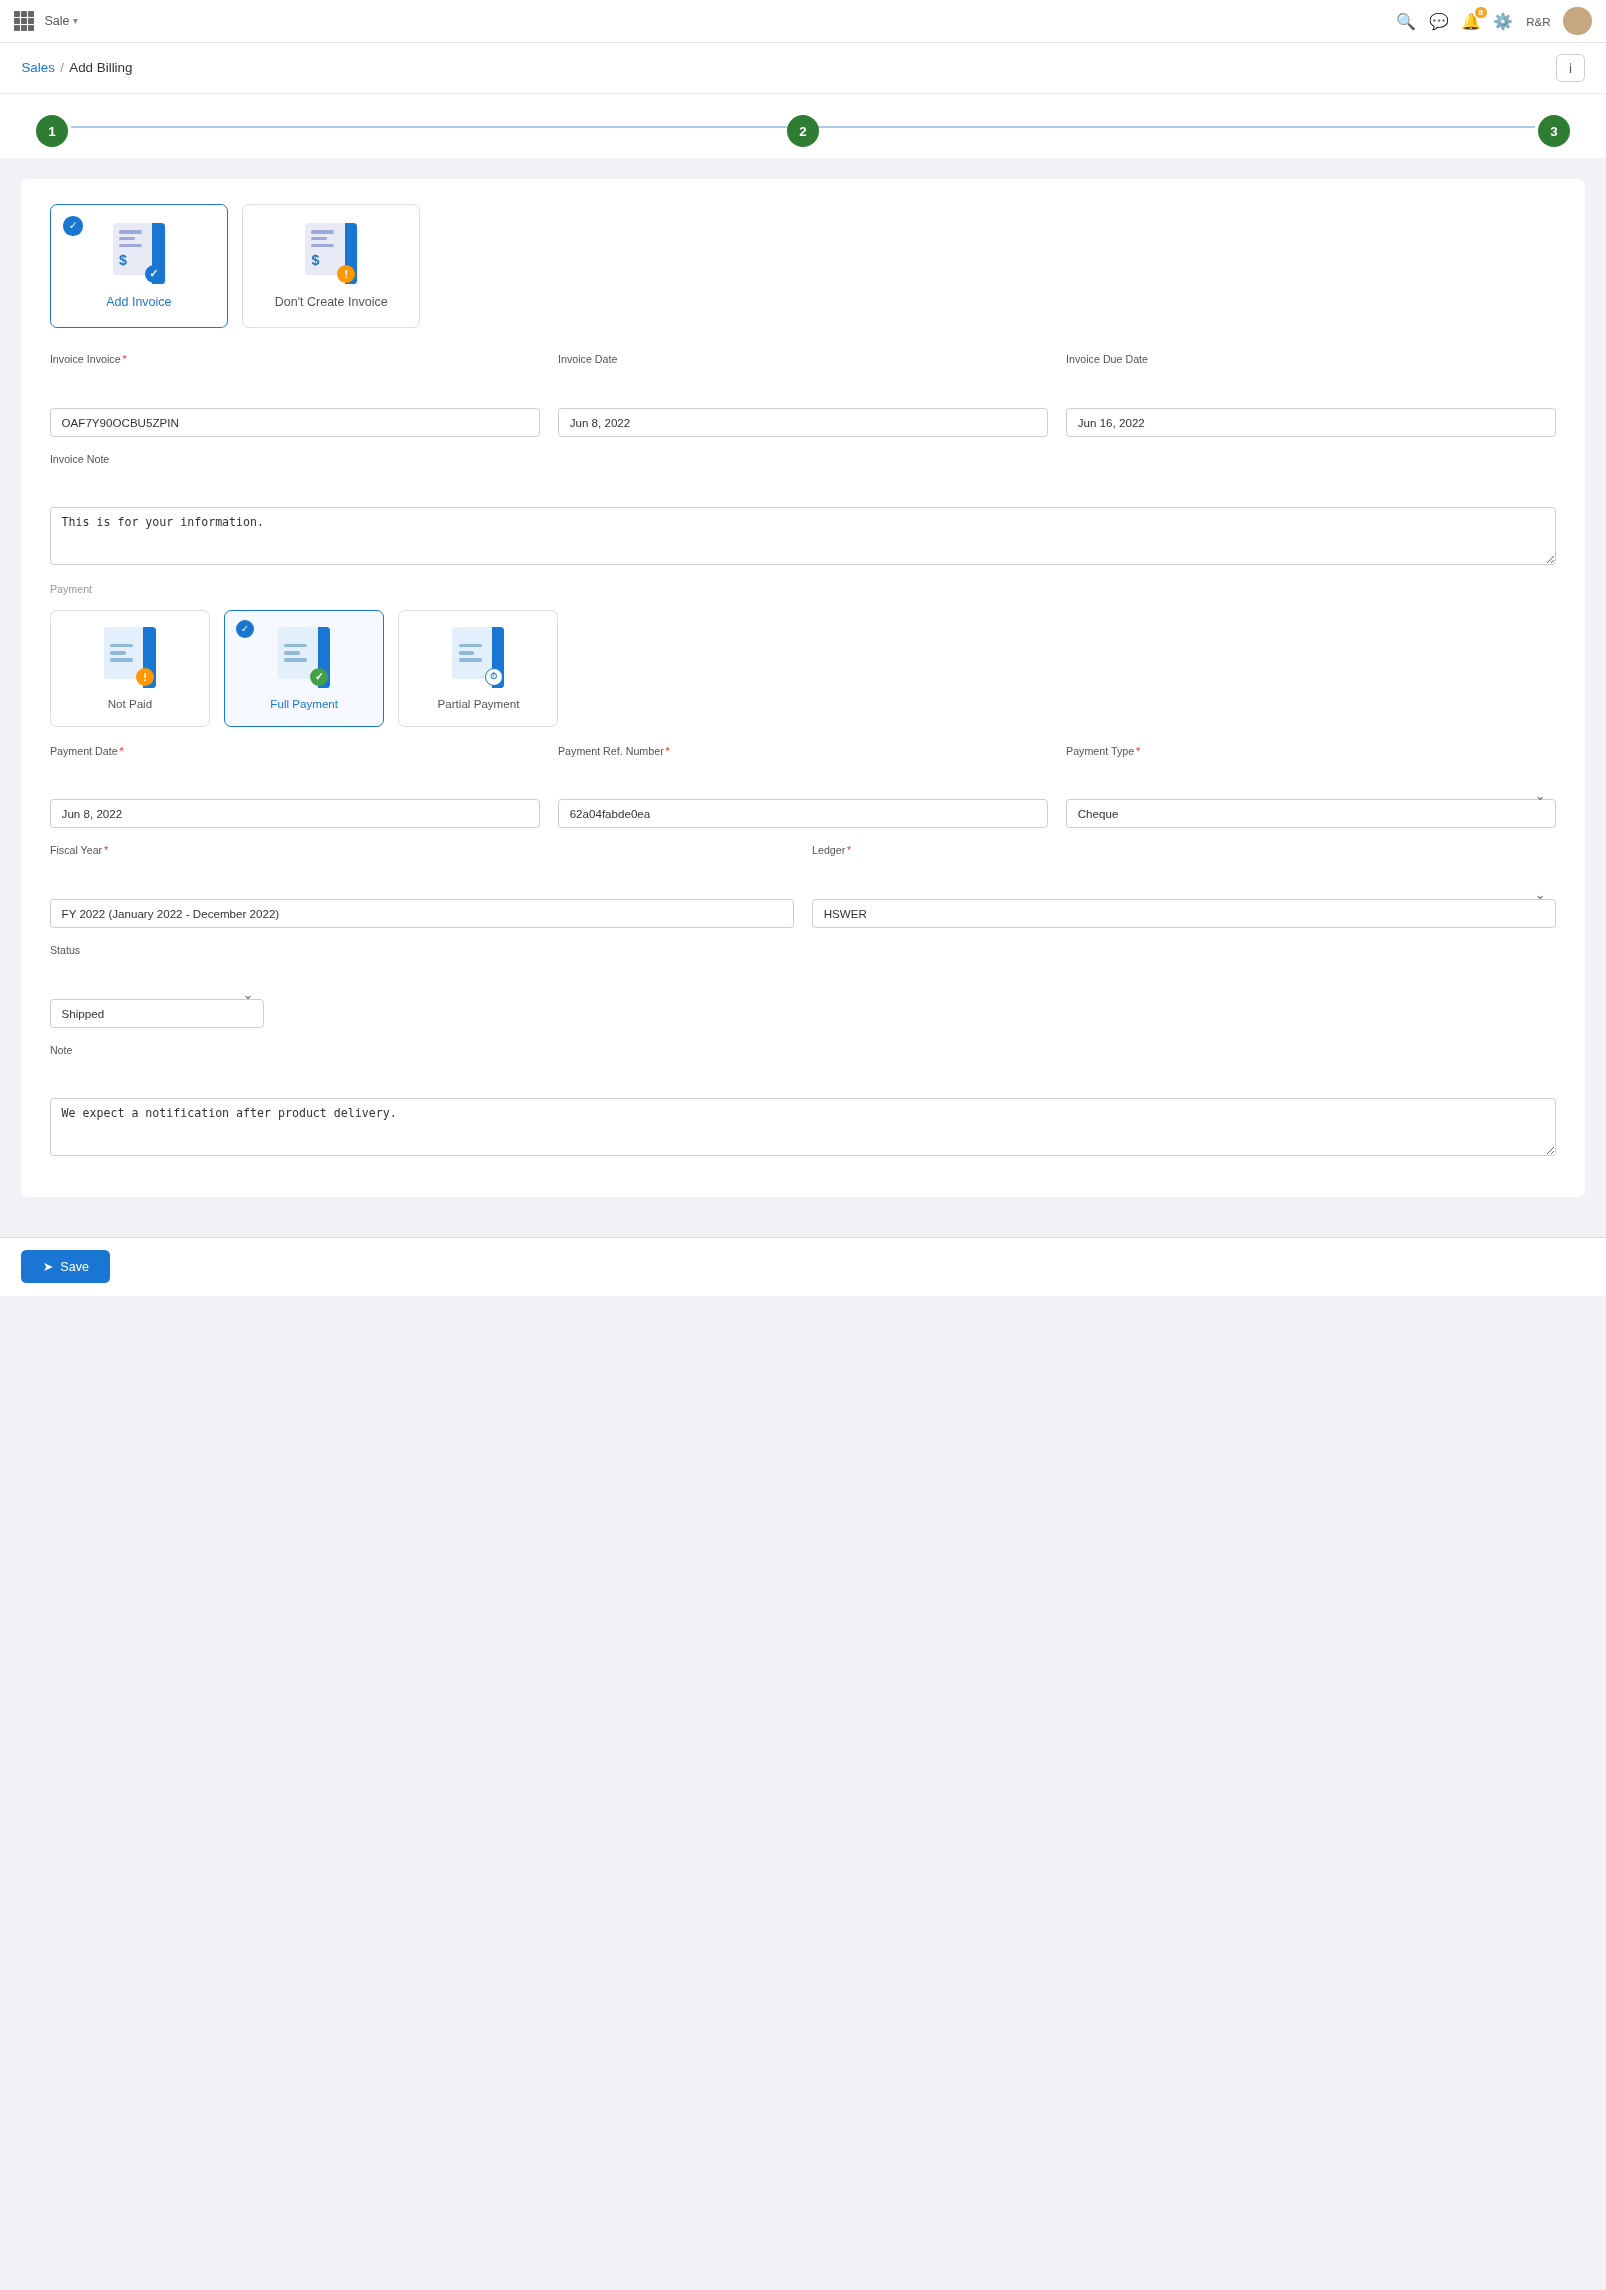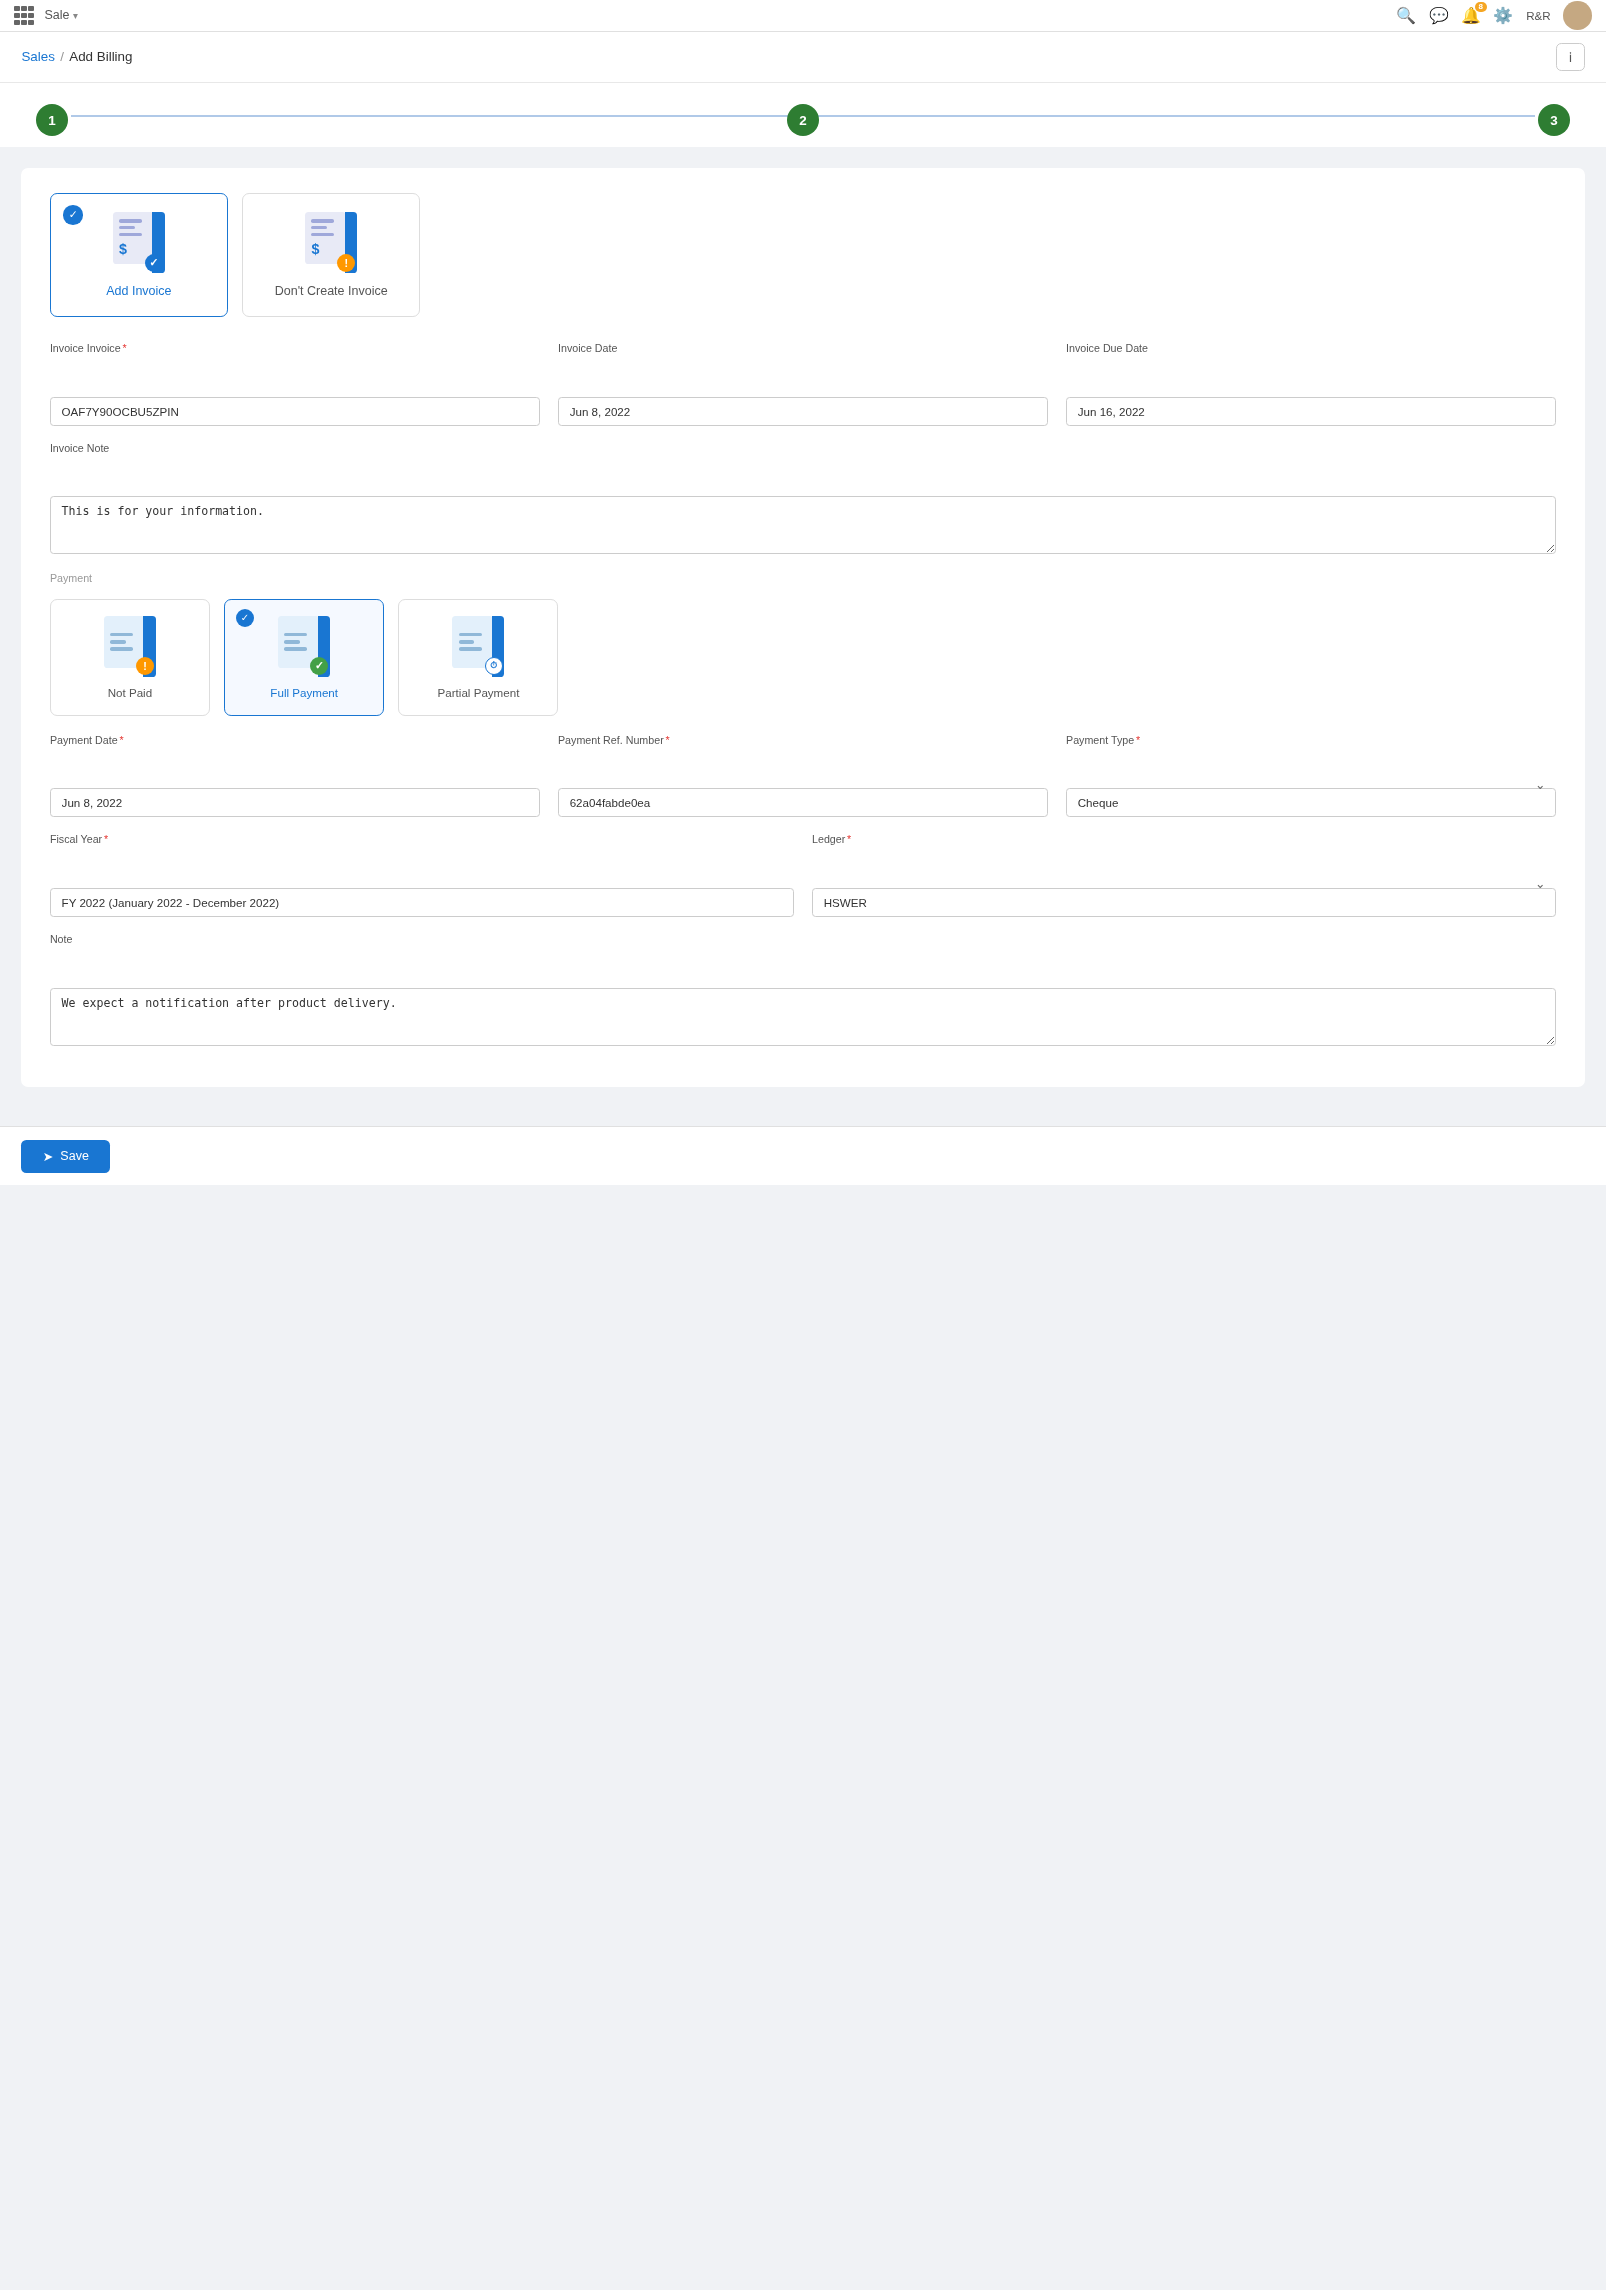--- a/index.html
+++ b/index.html
@@ -5,21 +5,21 @@
     * { box-sizing: border-box; margin: 0; padding: 0; }
     body { font-family: 'Segoe UI', Arial, sans-serif; background: #f0f2f5; color: #333; font-size: 12.5px; }
 
     
     .topnav {
       background: #fff;
       display: flex;
       align-items: center;
       justify-content: space-between;
       padding: 0 14.3px;
-      height: 32px;
+      height: 43px;
       border-bottom: 0.9px solid #e0e0e0;
     }
     .topnav-left { display: flex; align-items: center; gap: 10.7px; }
     .topnav-right { display: flex; align-items: center; gap: 12.5px; }
     .grid-icon { display: grid; grid-template-columns: repeat(3,5.3px); gap: 1.8px; }
     .grid-icon span { width: 5.3px; height: 5.3px; background: #666; border-radius: 0.9px; display: block; }
     .app-name { font-size: 12.5px; color: #555; display: flex; align-items: center; gap: 3.6px; }
     .nav-icon { font-size: 16px; color: #666; cursor: pointer; }
     .notif-badge { position: relative; display: inline-block; }
     .notif-badge .badge {
@@ -490,20 +490,33 @@
           <select>
             <option>HSWER</option>
             <option>Other</option>
           </select>
         </div>
       </div>
     </div>
 
 
     <div class="status-section">
+      <div class="form-row">
+        <div class="form-group" style="max-width:214px;">
+          <label>Status</label>
+          <div class="select-wrapper">
+            <select>
+              <option>Shipped</option>
+              <option>Pending</option>
+              <option>Delivered</option>
+              <option>Cancelled</option>
+            </select>
+          </div>
+        </div>
+      </div>
 
       <div class="form-row">
         <div class="form-group full">
           <label>Note</label>
           <textarea rows="3" style="">We expect a notification after product delivery.</textarea>
         </div>
       </div>
     </div>
 
   </div>

